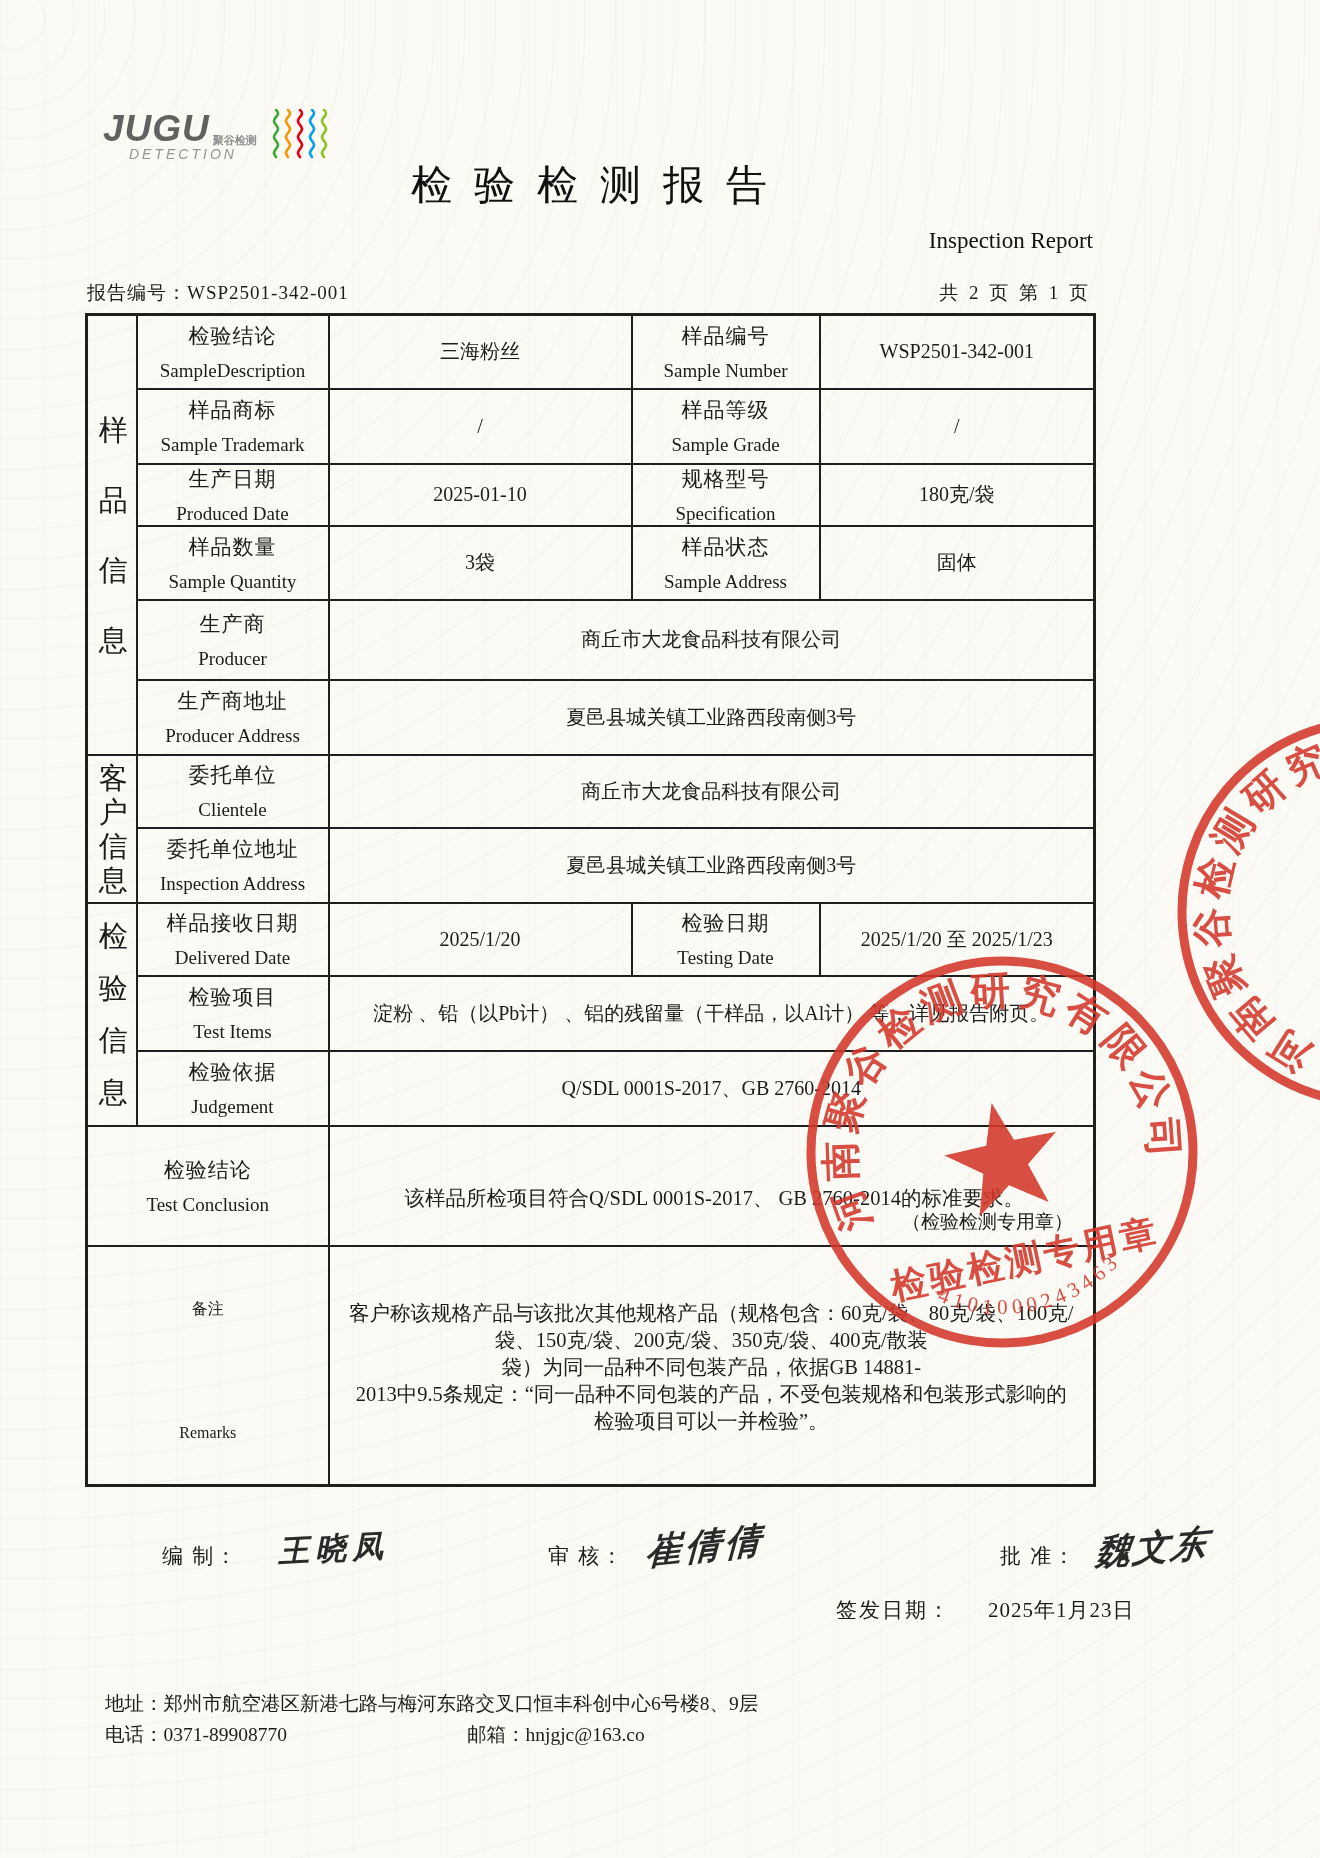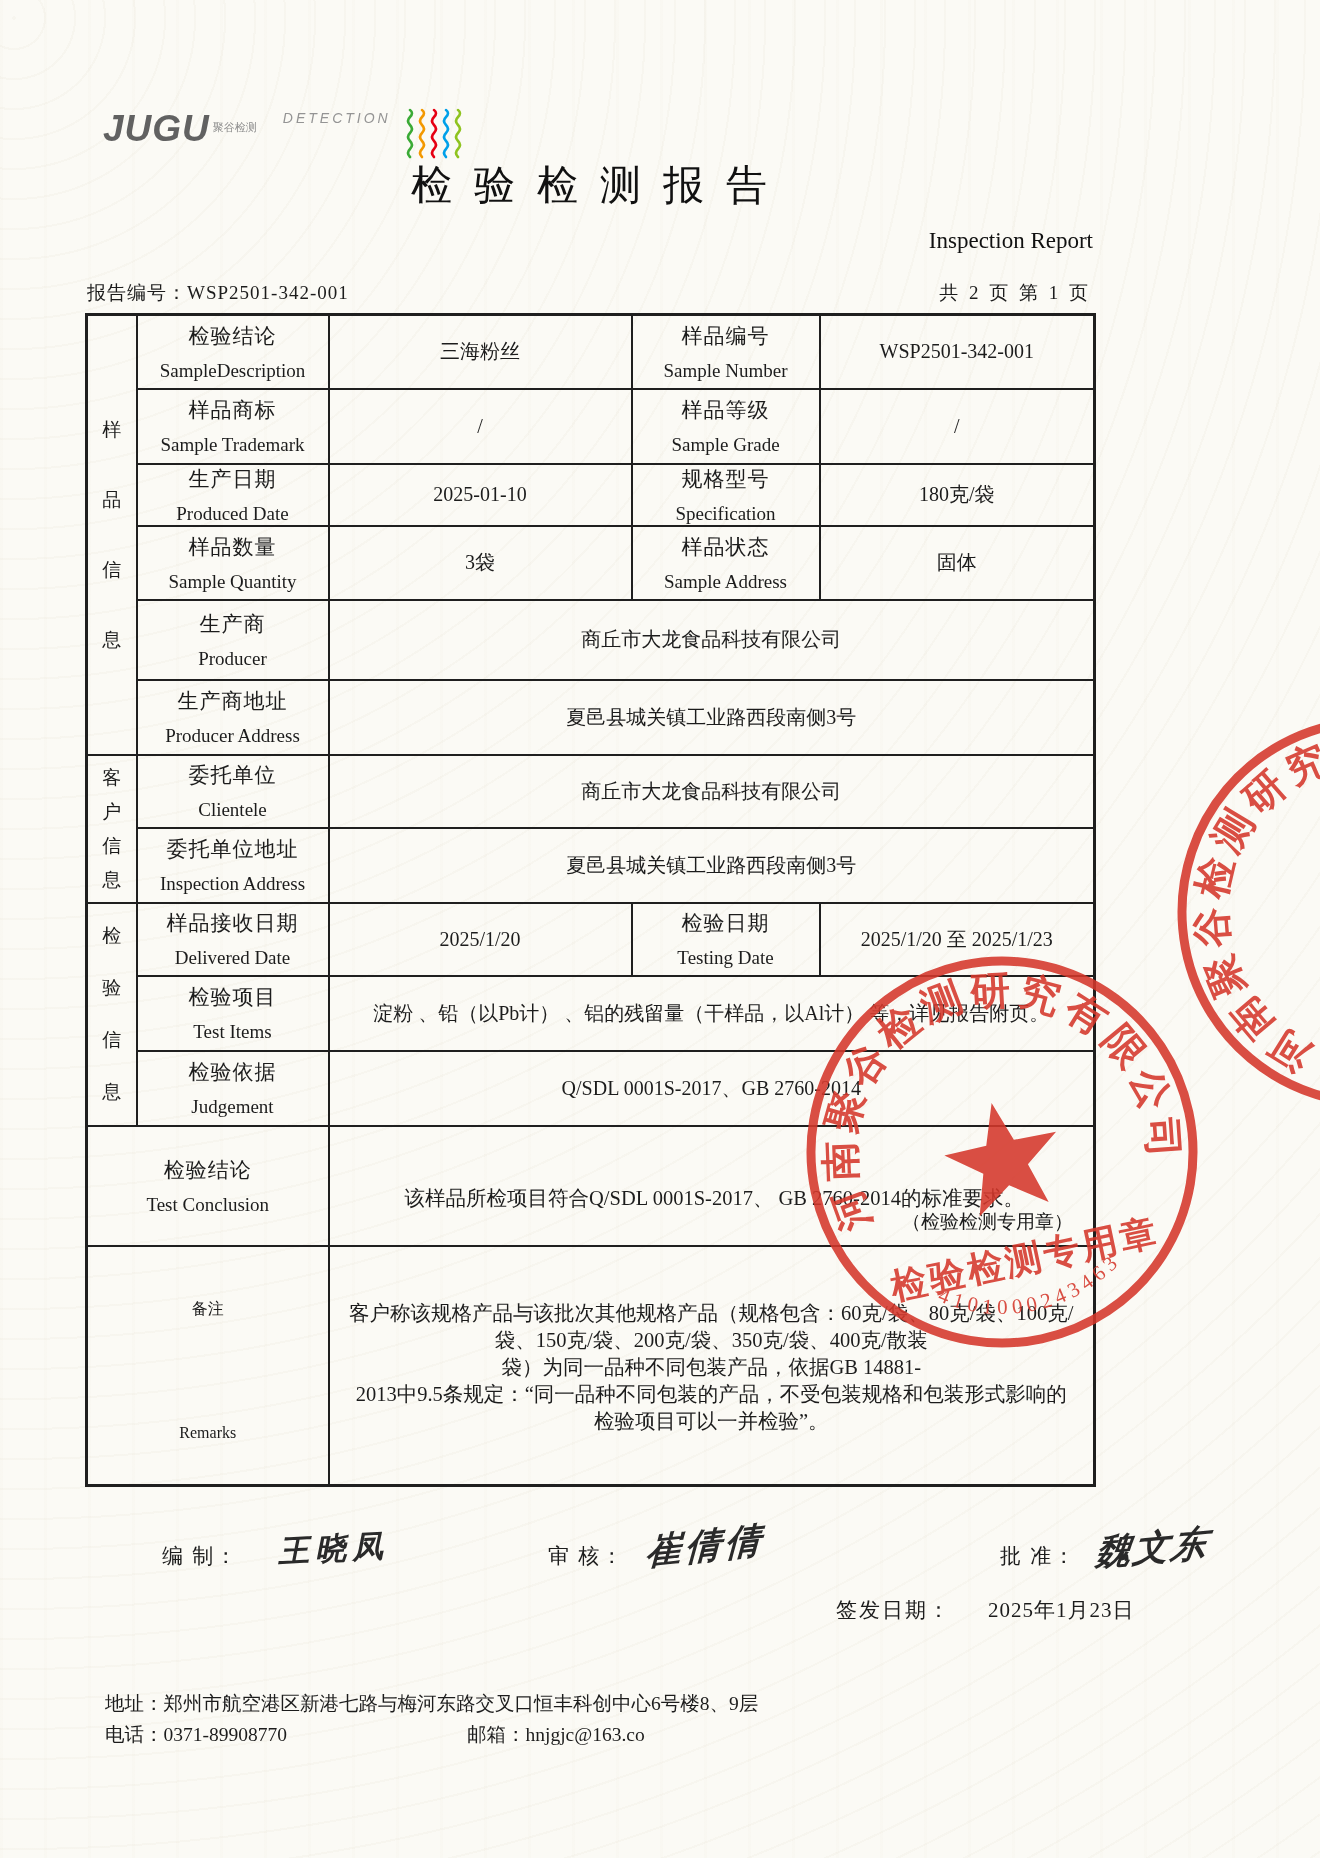--- a/index.html
+++ b/index.html
@@ -10,28 +10,28 @@
     background-image:
       repeating-radial-gradient(circle at 14px 18px, rgba(214,206,184,0.10) 0 2px, rgba(0,0,0,0) 2px 30px),
       repeating-linear-gradient(90deg, rgba(222,214,192,0.06) 0 3px, rgba(0,0,0,0) 3px 44px);
     overflow:hidden;
     font-family:"Liberation Serif","DejaVu Serif",serif;
     color:#1c1c1c;
   }
 
   
   .logo { position:absolute; left:103px; top:112px; display:flex; align-items:flex-start; }
-  .logo-textcol { display:flex; flex-direction:row; }
+  .logo-textcol { display:flex; flex-direction:column; }
   .logo-brandline { display:flex; align-items:flex-start; }
   .logo-brand {
     font-family:"Liberation Sans","DejaVu Sans",sans-serif;
     font-weight:800; font-style:italic; font-size:37px; line-height:34px;
     color:#616161; letter-spacing:1px;
   }
-  .logo-brand-cn { font-family:"Liberation Sans",sans-serif; font-size:11px; color:#8d8d8d; margin:8px 0 0 3px; }
+  .logo-brand-cn { font-family:"Liberation Sans",sans-serif; font-size:11px; color:#8d8d8d; margin:21px 0 0 3px;font-weight:bold; }
   .logo-sub {
     font-family:"Liberation Sans","DejaVu Sans",sans-serif;
     font-style:italic; font-size:14px; letter-spacing:3px; color:#949494;
     margin:-2px 0 0 26px;
   }
   .logo-icon { margin-left:14px; margin-top:-6px; }
 
   
   .title-cn {
     position:absolute; left:85px; top:158px; width:1008px; text-align:center;
@@ -50,22 +50,22 @@
   
   table.report {
     position:absolute; left:85px; top:313px; width:1008px;
     border-collapse:collapse; table-layout:fixed; border:3px solid #1f1f1f;
   }
   table.report td { border:2px solid #1f1f1f; text-align:center; vertical-align:middle; padding:0; overflow:hidden; }
   .lab .cn { font-size:21px; letter-spacing:1px; }
   .lab .en { font-size:19px; margin-top:10px; }
   .val { font-size:20px; }
   .vtext {
-    word-break:break-all; width:26px; margin:0 auto; text-align:center;
-    font-size:19px; letter-spacing:0;
+    word-break:break-all; width:26px; margin:0 auto; text-align:left;
+    font-size:29px; letter-spacing:0;
   }
   .vtext.sample { line-height:70px; }
   .vtext.client { line-height:34px; }
   .vtext.inspect { line-height:52px; }
 
   td.concl-val { position:relative; text-align:left; vertical-align:top; }
   .concl-text { padding:24px 10px 0 16px; font-size:20.5px; }
   .seal-note { position:absolute; right:20px; bottom:10px; font-size:19px; }
   td.remarks-val { text-align:left; }
   .remarks-text { padding:4px 16px 0 16px; font-size:20.5px; line-height:27px; white-space:pre-line; }

